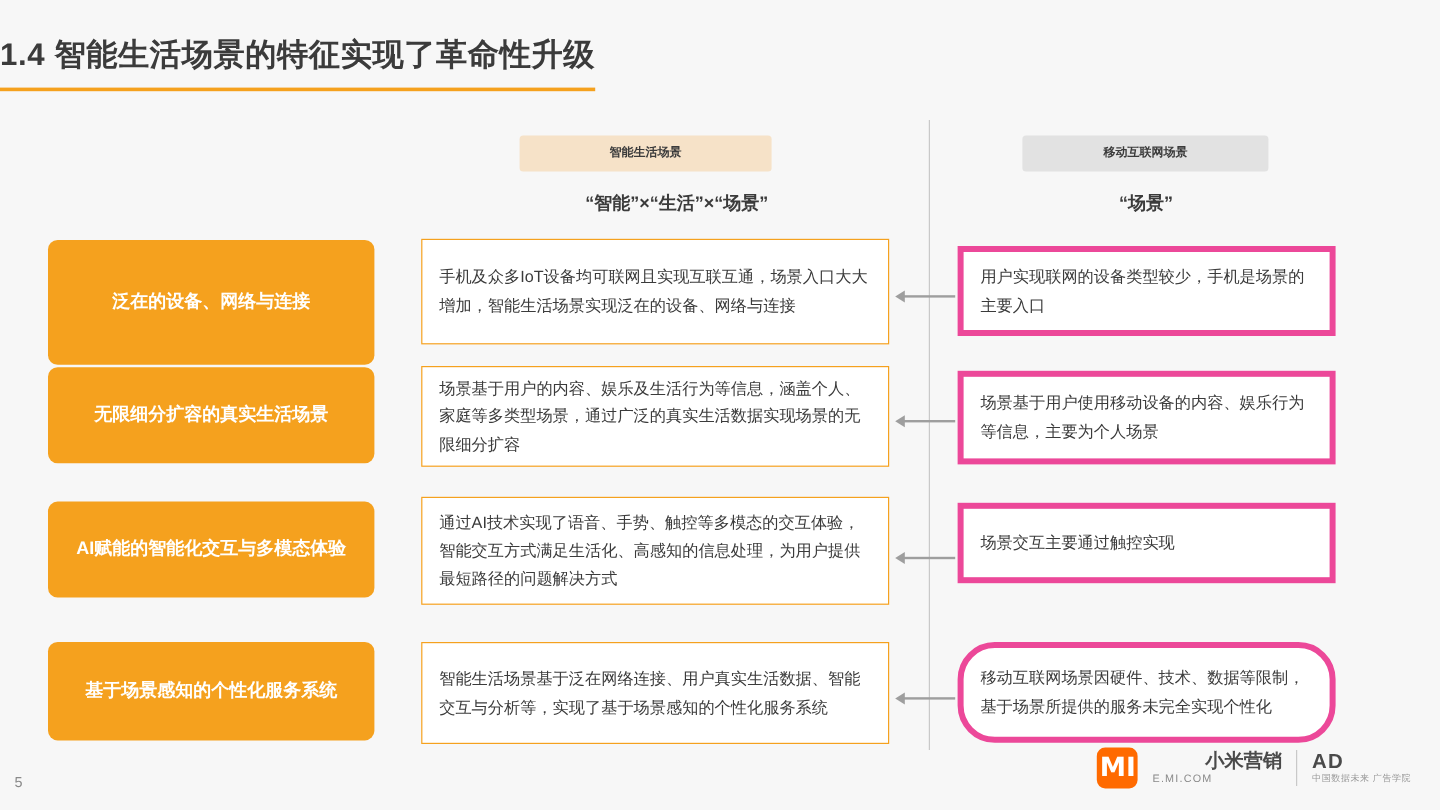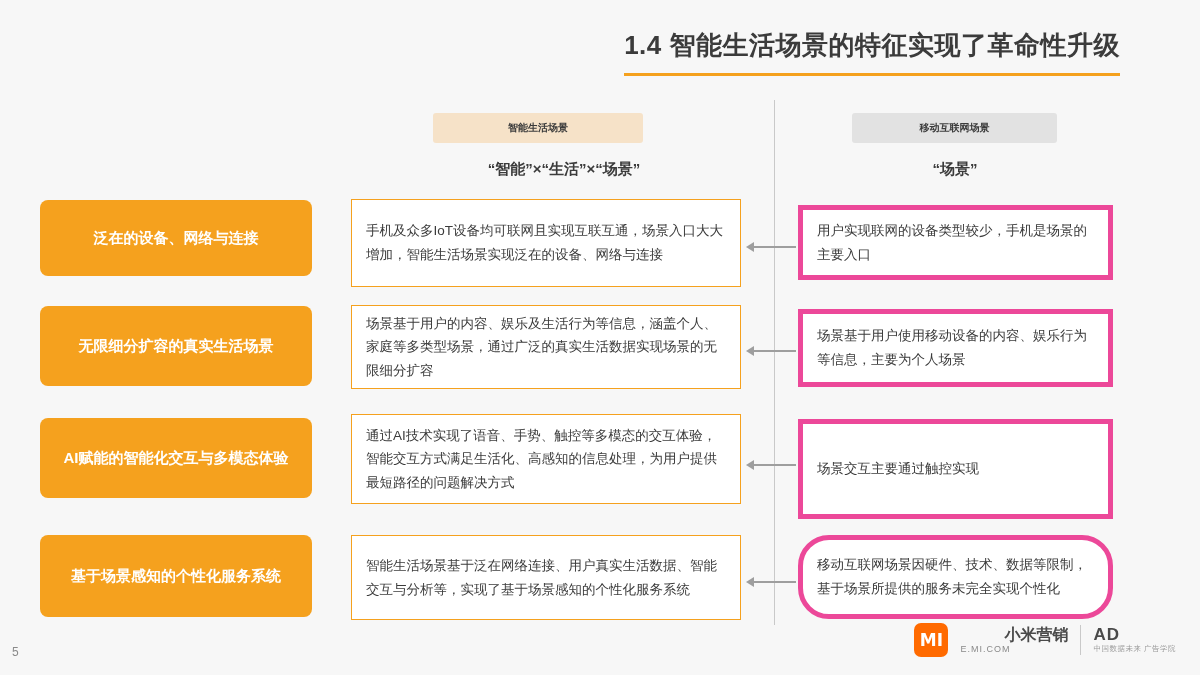--- a/index.html
+++ b/index.html
@@ -15,21 +15,21 @@
     overflow: hidden;
     position: relative;
   }
 
   
   .slide-title-wrap {
     position: absolute;
     top: 28px;
     left: 0;
     width: 1120px;
-    text-align: right;
+    text-align: left;
   }
   .slide-title {
     display: inline-block;
     font-size: 26px;
     font-weight: bold;
     color: #3b3b3b;
     letter-spacing: 0.5px;
     padding-bottom: 10px;
     border-bottom: 3px solid #f5a11e;
   }
@@ -190,21 +190,21 @@
   }
   .mi-mark {
     width: 34px;
     height: 34px;
     background: #ff6a00;
     border-radius: 7px;
     display: flex;
     align-items: center;
     justify-content: center;
     color: #fff;
-    font-size: 17px;
+    font-size: 22px;
     font-weight: bold;
     font-family: "DejaVu Sans", sans-serif;
     margin-left: 36px;
   }
   .mi-text .mi-cn {
     font-size: 16px;
     font-weight: bold;
     color: #4a4a4a;
     line-height: 1.1;
     margin-left: 44px;
@@ -240,21 +240,21 @@
 </div>
 
 <div class="col-head left-head">智能生活场景</div>
 <div class="col-head right-head">移动互联网场景</div>
 <div class="col-sub left-sub">“智能”×“生活”×“场景”</div>
 <div class="col-sub right-sub">“场景”</div>
 
 <div class="divider"></div>
 
 <div class="row" style="top:200px;">
-  <div class="cat-box" style="top:0; height:76px;">泛在的设备、网络与连接</div>
+  <div class="cat-box" style="top:0; height:104px;">泛在的设备、网络与连接</div>
   <div class="mid-box" style="top:-1px; height:88px;">手机及众多IoT设备均可联网且实现互联互通，场景入口大大增加，智能生活场景实现泛在的设备、网络与连接</div>
   <div class="arrow" style="top:42px;">
     <div class="head"></div>
       <div class="shaft"></div>
   </div>
   <div class="right-box" style="top:5px; height:75px;">用户实现联网的设备类型较少，手机是场景的主要入口</div>
 </div>
 
 <div class="row" style="top:306px;">
   <div class="cat-box" style="top:0; height:80px;">无限细分扩容的真实生活场景</div>
@@ -266,21 +266,21 @@
   <div class="right-box" style="top:3px; height:78px;">场景基于用户使用移动设备的内容、娱乐行为等信息，主要为个人场景</div>
 </div>
 
 <div class="row" style="top:418px;">
   <div class="cat-box" style="top:0; height:80px;">AI赋能的智能化交互与多模态体验</div>
   <div class="mid-box" style="top:-4px; height:90px;">通过AI技术实现了语音、手势、触控等多模态的交互体验，智能交互方式满足生活化、高感知的信息处理，为用户提供最短路径的问题解决方式</div>
   <div class="arrow" style="top:42px;">
     <div class="head"></div>
       <div class="shaft"></div>
   </div>
-  <div class="right-box" style="top:1px; height:100px;">场景交互主要通过触控实现</div>
+  <div class="right-box" style="top:1px; height:67px;">场景交互主要通过触控实现</div>
 </div>
 
 <div class="row" style="top:535px;">
   <div class="cat-box" style="top:0; height:82px;">基于场景感知的个性化服务系统</div>
   <div class="mid-box" style="top:0; height:85px;">智能生活场景基于泛在网络连接、用户真实生活数据、智能交互与分析等，实现了基于场景感知的个性化服务系统</div>
   <div class="arrow" style="top:42px;">
     <div class="head"></div>
       <div class="shaft"></div>
   </div>
   <div class="right-box" style="top:0; height:84px;border-radius:31px;">移动互联网场景因硬件、技术、数据等限制，基于场景所提供的服务未完全实现个性化</div>

